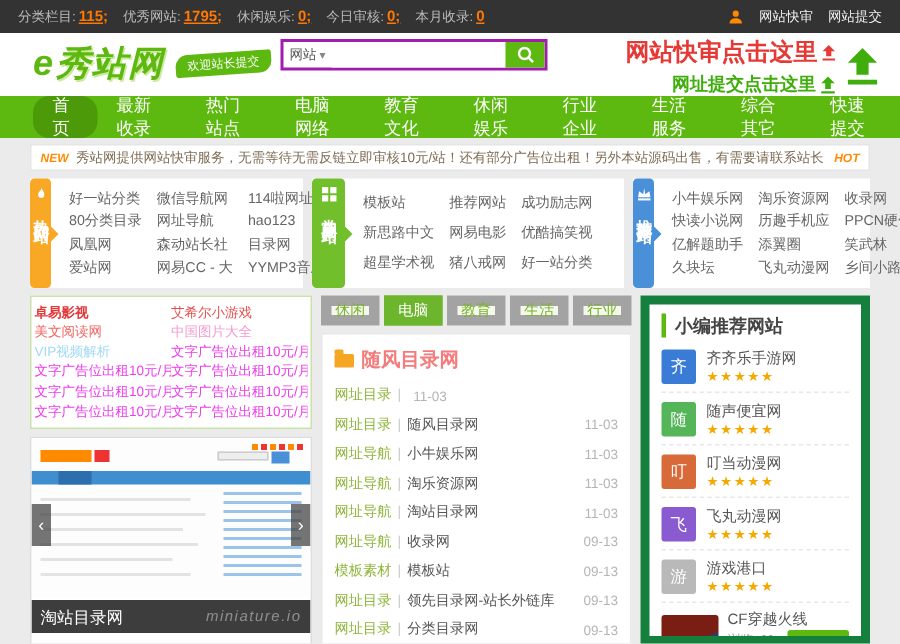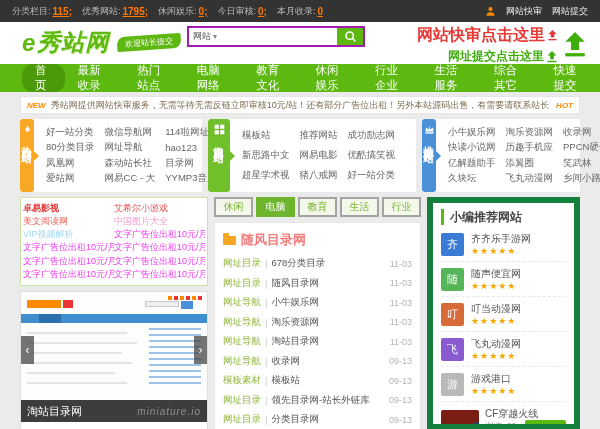--- a/index.html
+++ b/index.html
@@ -95,21 +95,21 @@
   .mini-right { position:absolute; right:6px; width:52px; top:36px; }
   .mini-right i { display:block; height:2px; background:#9cc3e8; margin-bottom:4px; }
   .mini-arrow { position:absolute; top:44px; width:13px; height:28px; background:rgba(70,70,70,.75); color:#fff; font-size:12px; display:flex; align-items:center; justify-content:center; cursor:pointer; z-index:3; }
   .mini-prev { left:0; } .mini-next { right:0; }
   .thumb-caption { position:absolute; left:0; right:0; top:108px; height:22px; background:rgba(45,45,45,.92); display:flex; align-items:center; padding:0 6px; }
   .thumb-title { color:#fff; font-size:11px; flex:1; }
   .thumb-mark { color:#8f8f8f; font-size:10px; font-style:italic; letter-spacing:1px; }
 
   
   .tabs { display:flex; gap:3px; height:20px; }
-  .tab { flex:1; background:#f3f8ea; border:2px solid #a3a3a3; color:#7ab32e; font-size:10px; display:flex; align-items:center; justify-content:center; cursor:pointer; }
+  .tab { flex:1; background:#f3f8ea; border:7px solid #a3a3a3; color:#7ab32e; font-size:10px; display:flex; align-items:center; justify-content:center; cursor:pointer; }
   .tab.active { background:#6db52c; border-color:#6db52c; color:#fff; }
   .listing { margin-top:5px; background:#fff; border:1px solid #e8e8e8; height:208px; padding:6px 8px 0; overflow:hidden; }
   .listing-head { display:flex; align-items:center; gap:5px; padding:2px 0 5px; }
   .folder { width:13px; height:9px; background:#f5a623; border-radius:1px; position:relative; flex:none; }
   .folder::before { content:""; position:absolute; top:-3px; left:0; width:6px; height:3px; background:#f5a623; border-radius:1px 1px 0 0; }
   .listing-title { font-size:13px; font-weight:bold; color:#f47c7c; cursor:pointer; }
   .lrow { display:flex; align-items:center; height:19.5px; font-size:9.5px; white-space:nowrap; }
   .lrow .cat { color:#8fb53a; cursor:pointer; }
   .lrow .div { color:#ccc; margin:0 4px; }
   .lrow .ttl { color:#555; flex:1; overflow:hidden; text-overflow:ellipsis; cursor:pointer; }
@@ -376,21 +376,20 @@
         <div class="tab">行业</div>
       </div>
       <div class="listing">
         <div class="listing-head">
           <span class="folder"></span>
           <span class="listing-title">随风目录网</span>
         </div>
         <div class="lrow">
             <span class="cat">网址目录</span>
             <span class="div">|</span>
-            <span class="ttl">678分类目录</span>
             <span class="date">11-03</span>
           </div>
         <div class="lrow">
             <span class="cat">网址目录</span>
             <span class="div">|</span>
             <span class="ttl">随风目录网</span>
             <span class="date">11-03</span>
           </div>
         <div class="lrow">
             <span class="cat">网址导航</span>

